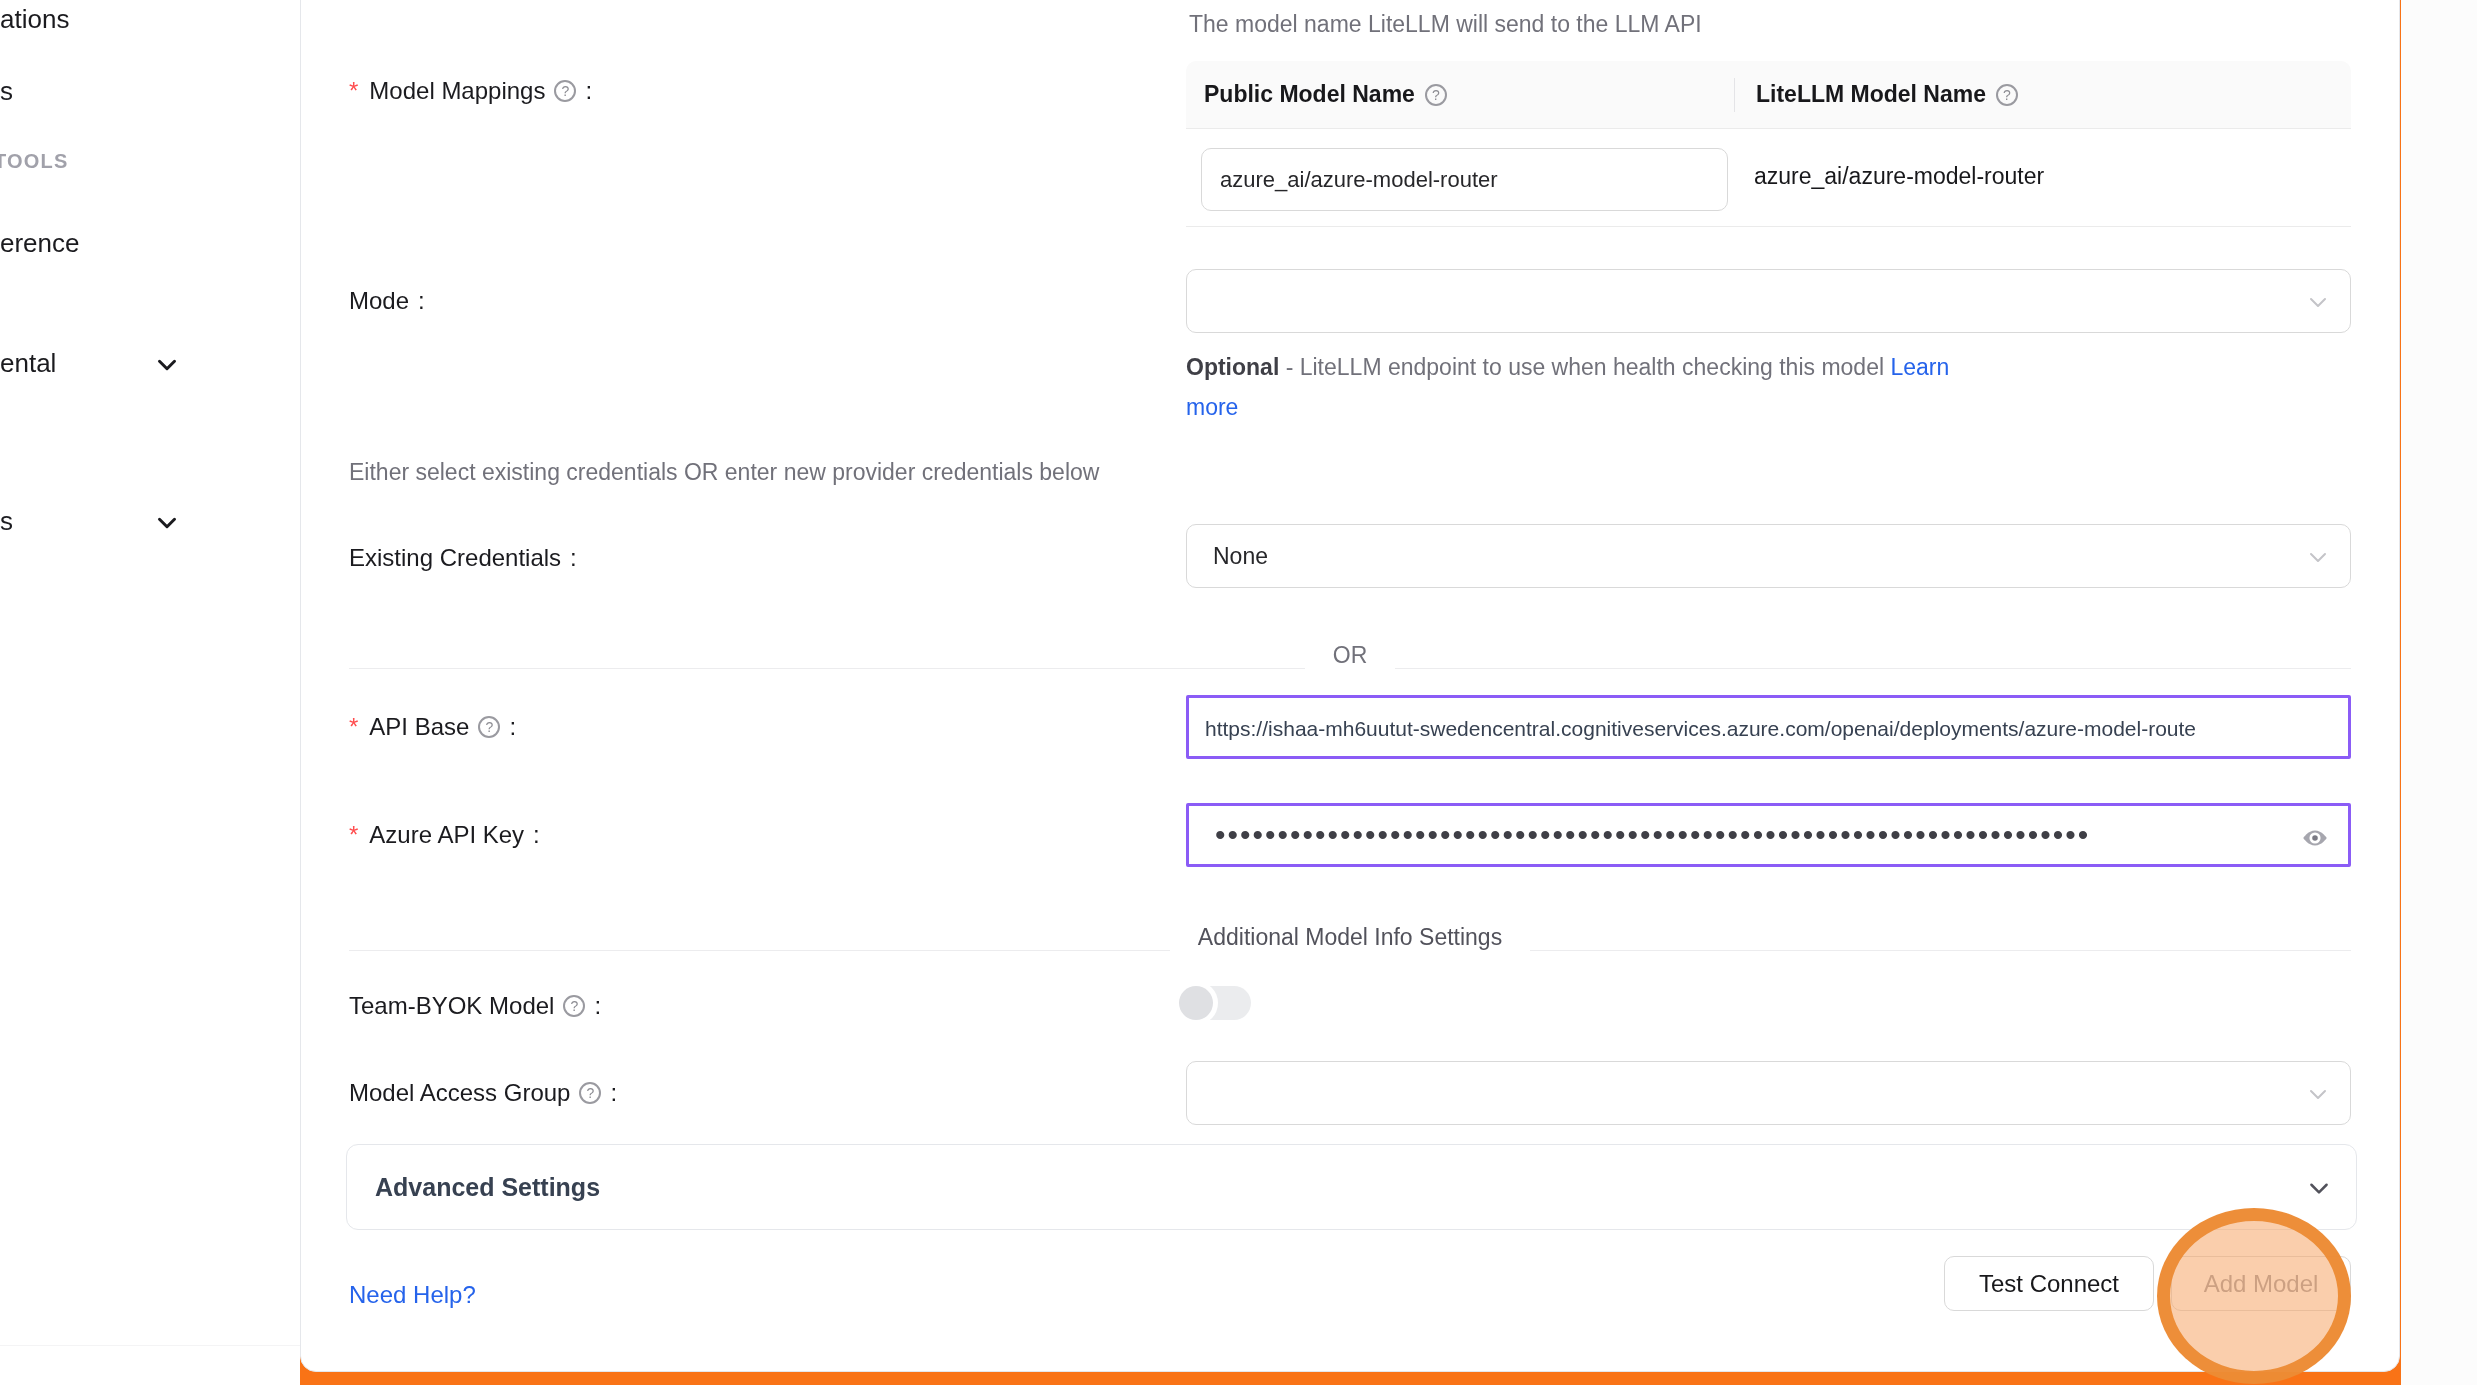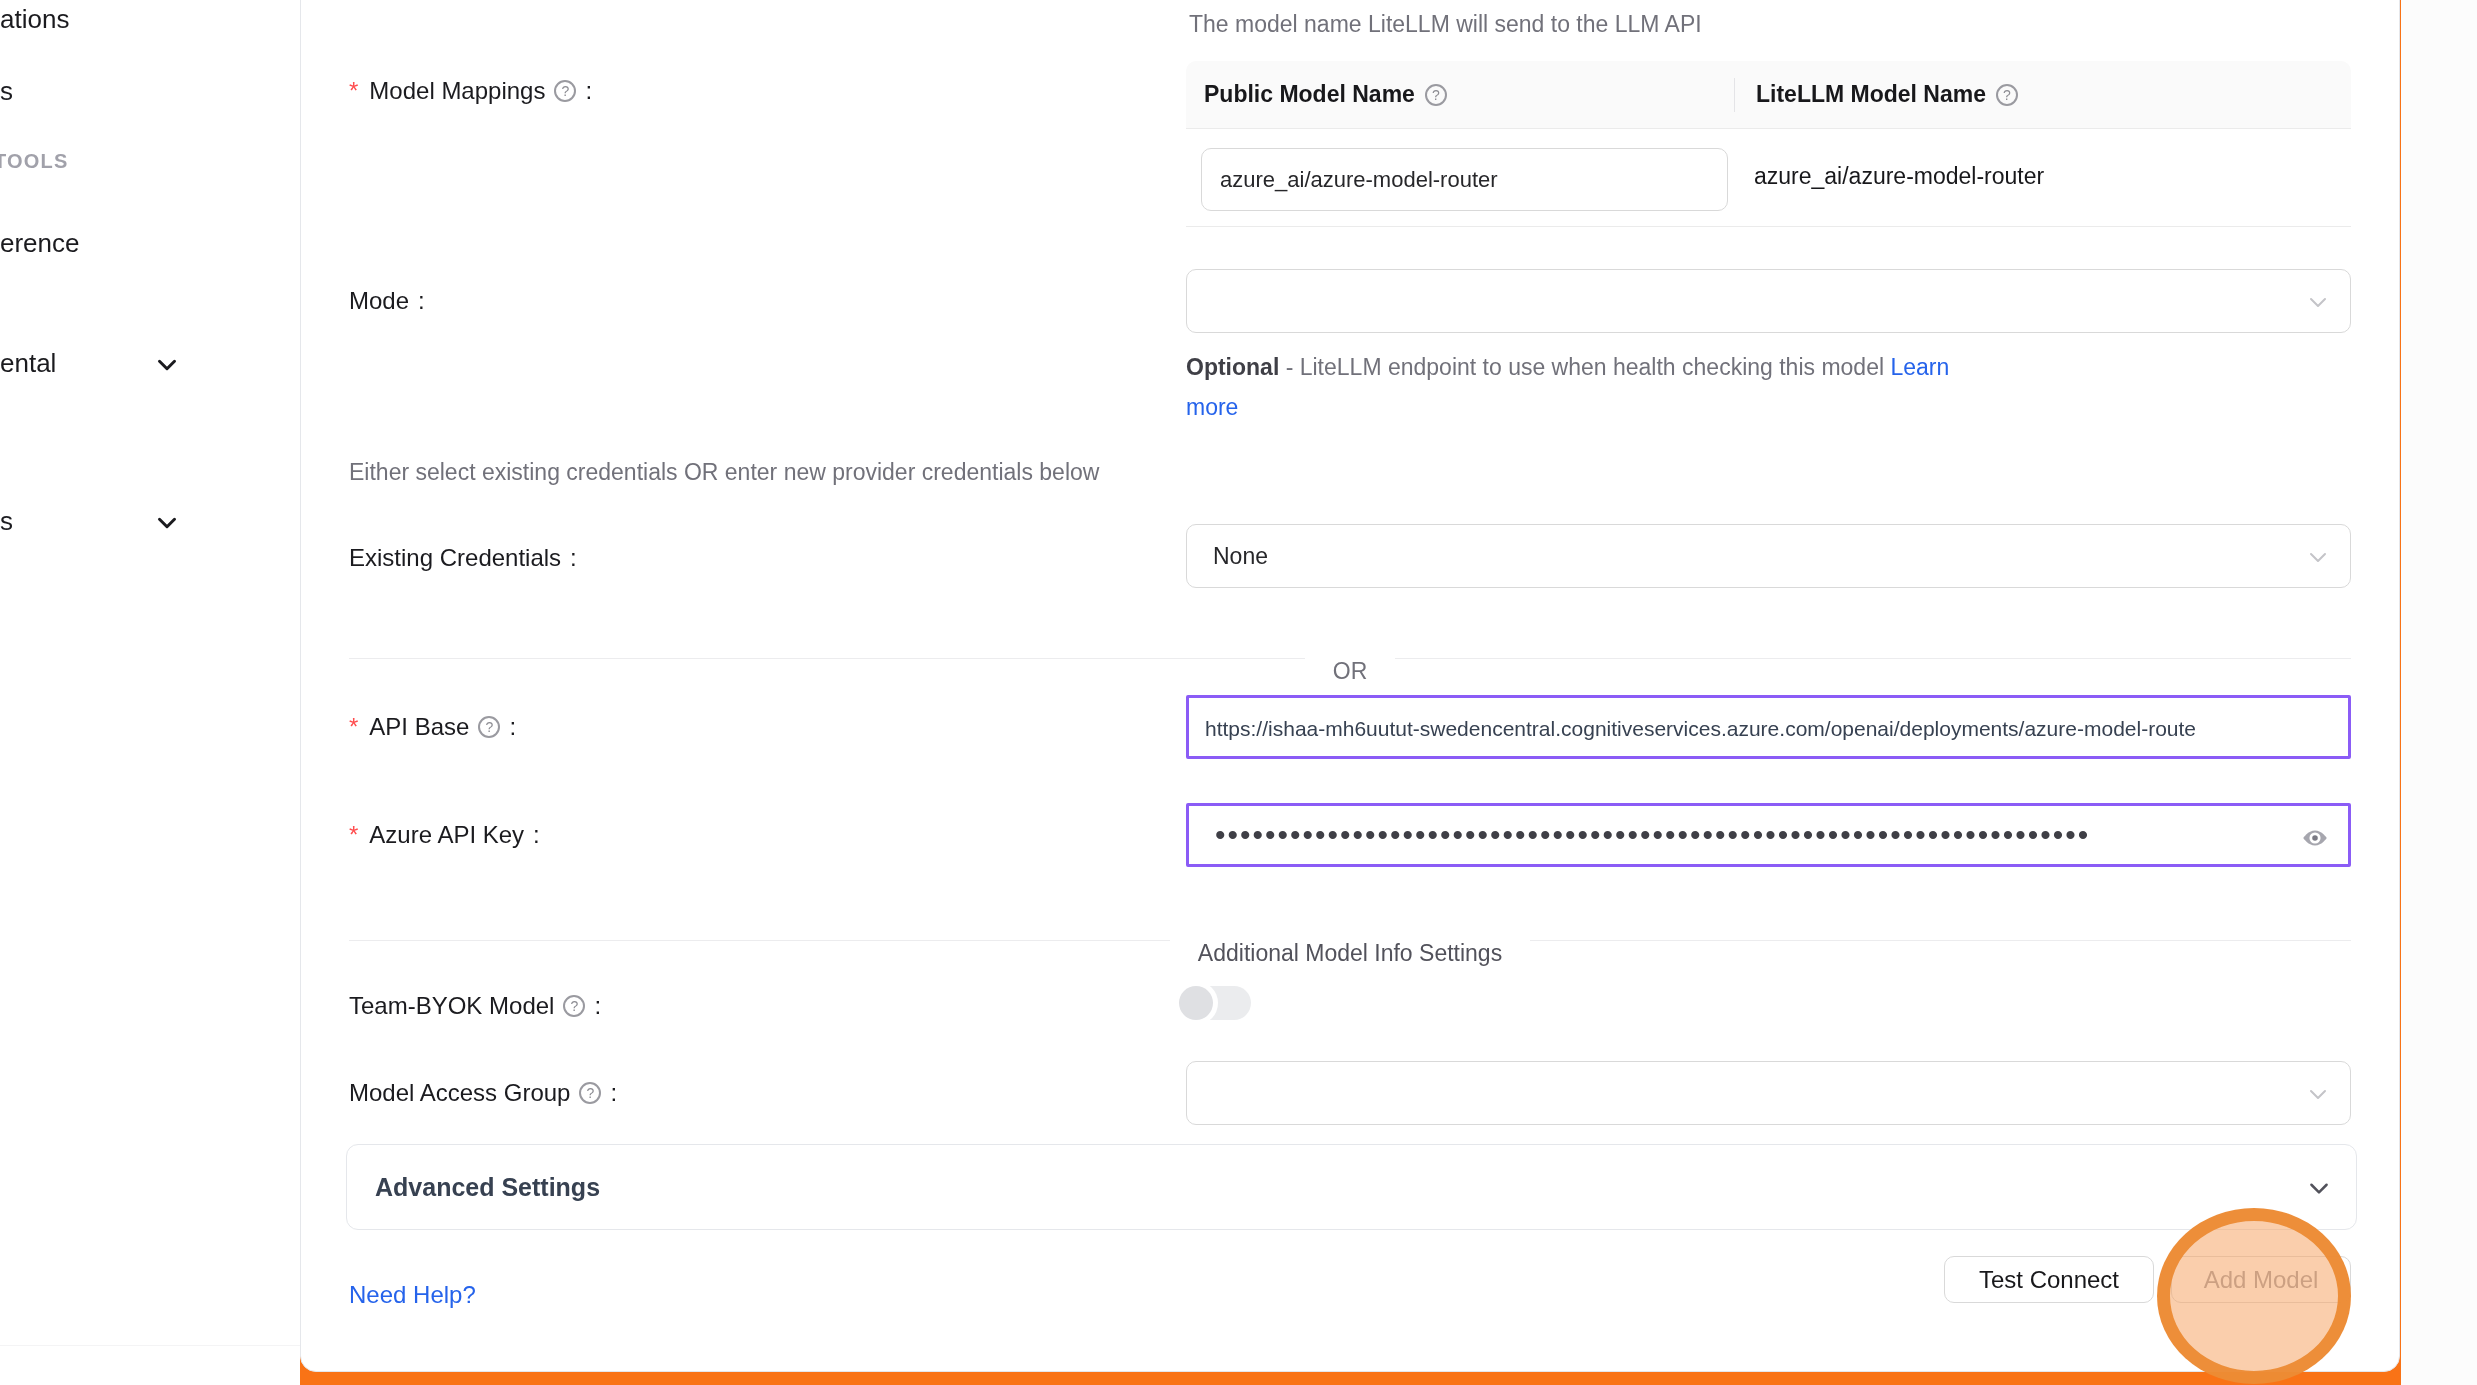--- a/index.html
+++ b/index.html
@@ -57,40 +57,40 @@
   .text-input .val { position:absolute; left:16px; right:8px; top:0; line-height:62px; font-size:21px;
                      color:#374151; white-space:nowrap; overflow:hidden; }
   .masked { position:absolute; left:26px; right:70px; top:0; line-height:58px; font-size:30px; letter-spacing:2px;
             color:#3f3f46; white-space:nowrap; overflow:hidden; }
   .eye-btn { position:absolute; right:18px; top:17px; width:30px; height:30px; cursor:pointer; }
 
   .help-text { left:885px; top:366px; width:812px; font-size:23px; line-height:40px; color:#71717a; }
   .help-text b { color:#3f3f46; font-weight:700; }
   .help-link { color:#2563eb; cursor:pointer; }
 
-  .h-divider { display:flex; align-items:flex-start; left:48px; width:2002px; height:40px;margin-top:29px; }
+  .h-divider { display:flex; align-items:flex-end; left:48px; width:2002px; height:40px; }
   .h-divider .line { flex:1; height:1px; background:#ececee; }
   .h-divider .dtext { margin:0 28px; font-size:23px; white-space:nowrap; }
   .dtext-light { color:#71717a; }
   .dtext-dark { color:#52525b; }
 
   
   .switch { left:878px; top:1005px; width:72px; height:34px; background:#ebecee; border-radius:17px; cursor:pointer; }
   .switch .knob { position:absolute; left:0; top:0; width:34px; height:34px; border-radius:50%;
                   background:#dfe0e3; box-shadow:0 0 0 5px #ffffff; }
 
   
   .adv-box { left:45px; top:1163px; width:2011px; height:86px; border:1px solid #e5e7eb; border-radius:12px;
              background:#fff; cursor:pointer; }
   .adv-title { position:absolute; left:28px; top:28px; font-size:25px; font-weight:700; color:#374151; }
   .adv-chevron { position:absolute; right:24px; top:30px; width:26px; height:26px; }
 
   
   .need-help { left:48px; top:1300px; font-size:24px; font-weight:500; color:#2563eb; cursor:pointer;text-align:right; }
-  .btn { position:absolute; top:1275px; height:47px; border:1px solid #d9d9d9; border-radius:10px; background:#fff;
+  .btn { position:absolute; top:1275px; height:55px; border:1px solid #d9d9d9; border-radius:10px; background:#fff;
          display:flex; align-items:center; justify-content:center; font-size:24px; cursor:pointer;
          font-family:"Liberation Sans","DejaVu Sans",sans-serif; }
   .btn-test { left:1643px; width:210px; color:#18181b; }
   .btn-add { left:1870px; width:180px; color:#9a9aa3; }
 
   
   .annotation-circle { position:absolute; left:2157px; top:1208px; width:194px; height:176px; border-radius:50%;
                        border:13px solid rgba(236,139,51,0.95); background:rgba(246,166,104,0.55); z-index:10;
                        pointer-events:none; }
 </style>

